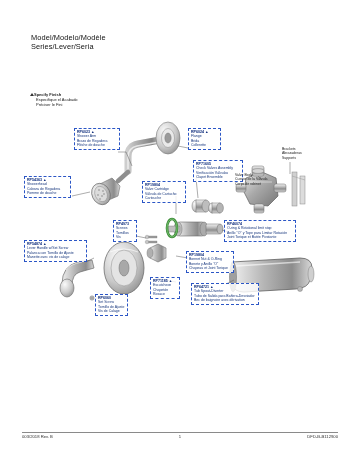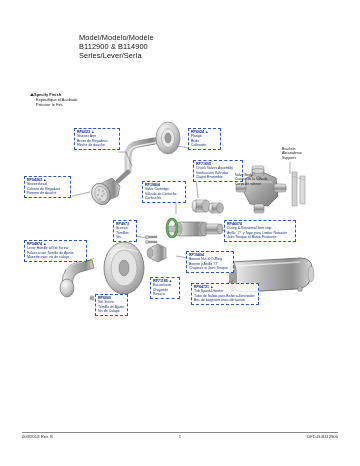--- a/index.html
+++ b/index.html
@@ -8,21 +8,21 @@
     font-family:"Liberation Sans","DejaVu Sans",sans-serif;
     color:#1a1a1a;position:relative;overflow:hidden;
   }
   .page{position:absolute;inset:0;}
 
   
   .doc-title{
     position:absolute;left:31px;top:33px;
     font-size:7.4px;line-height:9.2px;letter-spacing:.1px;color:#111;
   }
-  .doc-title div{white-space:nowrap;margin-left:48px;}
+  .doc-title div{white-space:nowrap;}
 
   
   .finish-note{
     position:absolute;left:31px;top:92px;
     font-size:4.0px;line-height:5.2px;color:#222;
   }
   .finish-note .l1{position:relative;padding-left:3px;font-weight:bold;}
   .finish-note .tri{
     position:absolute;left:-1px;top:1px;width:0;height:0;
     border-left:2px solid transparent;border-right:2px solid transparent;
@@ -208,21 +208,20 @@
       <path d="M176 282 L156 278"></path>
       <path d="M108 296 L96 298"></path>
       <path d="M226 284 L234 280"></path>
       <path d="M290 162 L290 174"></path>
       <path d="M262 180 L258 176"></path>
     </g>
   </svg>
 
   <div class="doc-title">
     <div>Model/Modelo/Modèle</div>
-    <div>B112900 &amp; B114900</div>
     <div>Series/Lever/Seria</div>
   </div>
 
   <div class="finish-note">
     <div class="l1">
       <span class="tri"></span>
       <span>Specify Finish</span>
     </div>
     <div class="l2">Especifique el Acabado</div>
     <div class="l3">Préciser le Fini</div>

